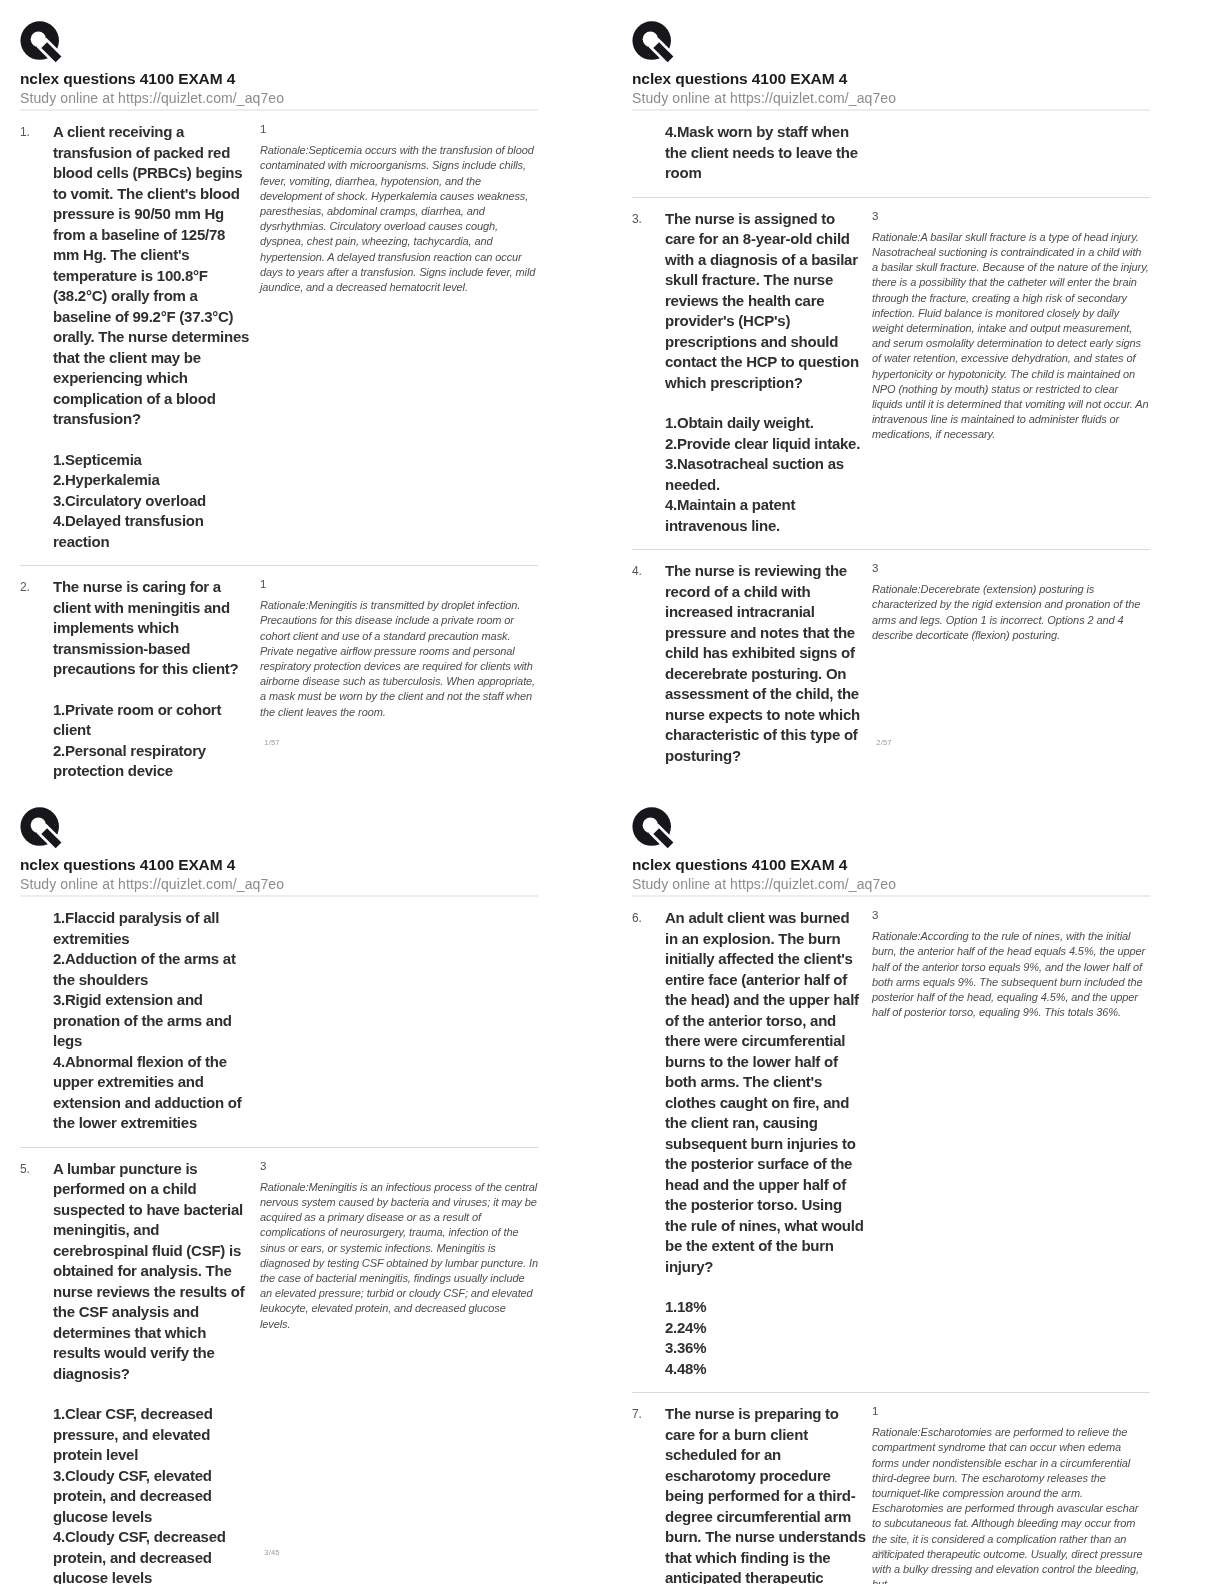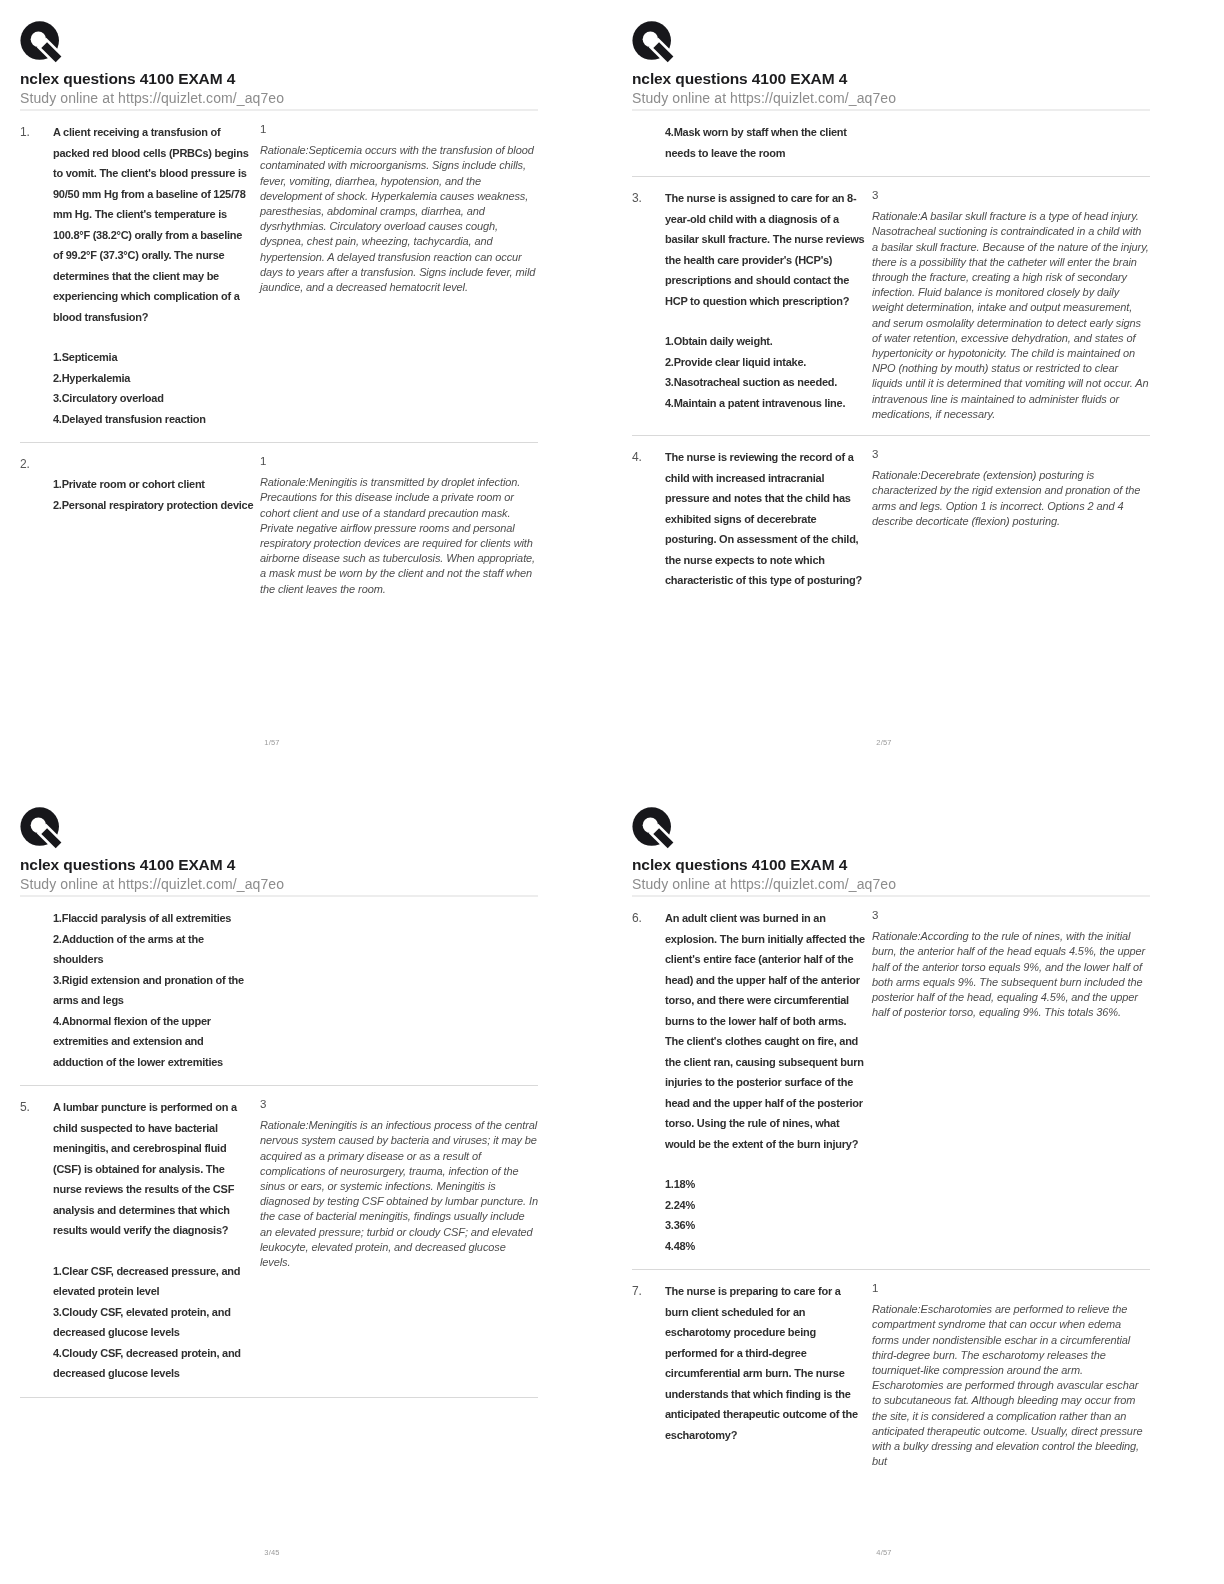--- a/index.html
+++ b/index.html
@@ -30,21 +30,21 @@
   .item + .item{border-top:1px solid #d9d9d9;}
   .quad[data-trailing="true"] .items::after{
     content:"";display:block;border-top:1px solid #d9d9d9;height:0;
   }
   .num{
     flex:0 0 33px;width:33px;font-size:12px;color:#565656;
     padding-top:3px;letter-spacing:-0.1px;
   }
   .qcol{
     flex:0 0 201px;width:201px;
-    font-size:11px;line-height:20.5px;font-weight:700;
+    font-size:15px;line-height:20.5px;font-weight:700;
     color:#2f2f2f;letter-spacing:-0.25px;
   }
   .qtext{white-space:pre-wrap;}
   .opts{margin-top:20px;}
   .opts.no-gap{margin-top:0;}
   .opt{white-space:pre-wrap;}
   .acol{
     flex:1 1 auto;margin-left:6px;
     font-size:11px;line-height:15.2px;color:#4e4e4e;letter-spacing:-0.1px;
   }
@@ -90,20 +90,21 @@
             </div>
     </div>
     <div class="acol">
       <div class="ansnum">1</div>
       <div class="rationale">Rationale:Septicemia occurs with the transfusion of blood contaminated with microorganisms. Signs include chills, fever, vomiting, diarrhea, hypotension, and the development of shock. Hyperkalemia causes weakness, paresthesias, abdominal cramps, diarrhea, and dysrhythmias. Circulatory overload causes cough, dyspnea, chest pain, wheezing, tachycardia, and hypertension. A delayed transfusion reaction can occur days to years after a transfusion. Signs include fever, mild jaundice, and a decreased hematocrit level.</div>
     </div>
   </article>
         <article class="item">
     <div class="num">2.</div>
     <div class="qcol">
+      <div class="qtext">The nurse is caring for a client with meningitis and implements which transmission-based precautions for this client?</div>
       <div class="opts">
               <div class="opt">1.Private room or cohort client</div>
               <div class="opt">2.Personal respiratory protection device</div>
             </div>
     </div>
     <div class="acol">
       <div class="ansnum">1</div>
       <div class="rationale">Rationale:Meningitis is transmitted by droplet infection. Precautions for this disease include a private room or cohort client and use of a standard precaution mask. Private negative airflow pressure rooms and personal respiratory protection devices are required for clients with airborne disease such as tuberculosis. When appropriate, a mask must be worn by the client and not the staff when the client leaves the room.</div>
     </div>
   </article>

